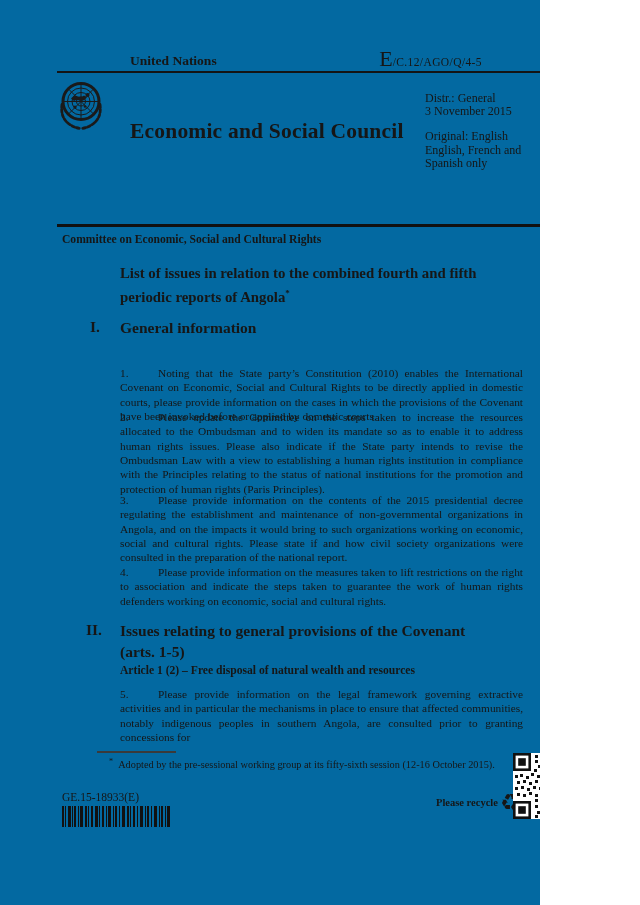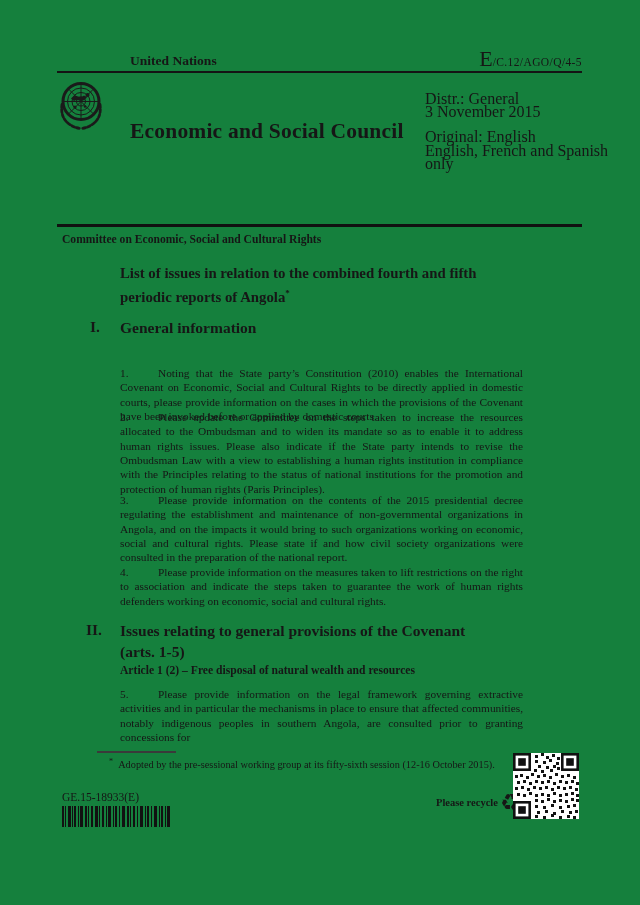--- a/index.html
+++ b/index.html
@@ -1,32 +1,32 @@
 <!DOCTYPE html>
 <html><head>
 <meta charset="utf-8">
 <style>
   * { margin:0; padding:0; box-sizing:border-box; }
   html,body { background:#ffffff; }
   .page {
-    position:relative; width:640px; height:905px; background:#15803d;
+    position:relative; width:540px; height:905px; background:#0369a1;
     font-family:"Liberation Serif","DejaVu Serif",serif; color:#161616;
     overflow:hidden;
   }
   .abs { position:absolute; }
 
   
   .org-name { left:130px; top:53px; font-weight:bold; font-size:13.5px; }
   .doc-symbol { right:58px; top:46px; white-space:nowrap; }
   .sym-e { font-size:22px; }
   .sym-rest { font-size:11.5px; letter-spacing:.4px;text-align:right; }
   .thin-rule { left:57px; top:71px; width:525px; height:2px; background:#141414; }
   .emblem { left:56px; top:78px; width:50px; height:60px; }
   .council { left:130px; top:83px; font-size:21.5px; font-weight:bold; letter-spacing:.2px;margin-top:36px; }
-  .meta { left:425px; top:92px; font-size:16px; line-height:13.2px; }
+  .meta { left:425px; top:92px; font-size:12px; line-height:13.2px; }
   .meta-gap { height:12px; }
 
   
   .thick-rule { left:57px; top:224px; width:525px; height:3px; background:#111; }
   .committee { left:62px; top:233px; font-size:11.6px; font-weight:bold; }
 
   .doc-title { left:120px; top:264px; width:400px; font-size:14.8px; font-weight:bold; line-height:19.5px; }
   .doc-title sup { font-size:9px; }
 
   .sec-num { font-size:15.5px; font-weight:bold; }

